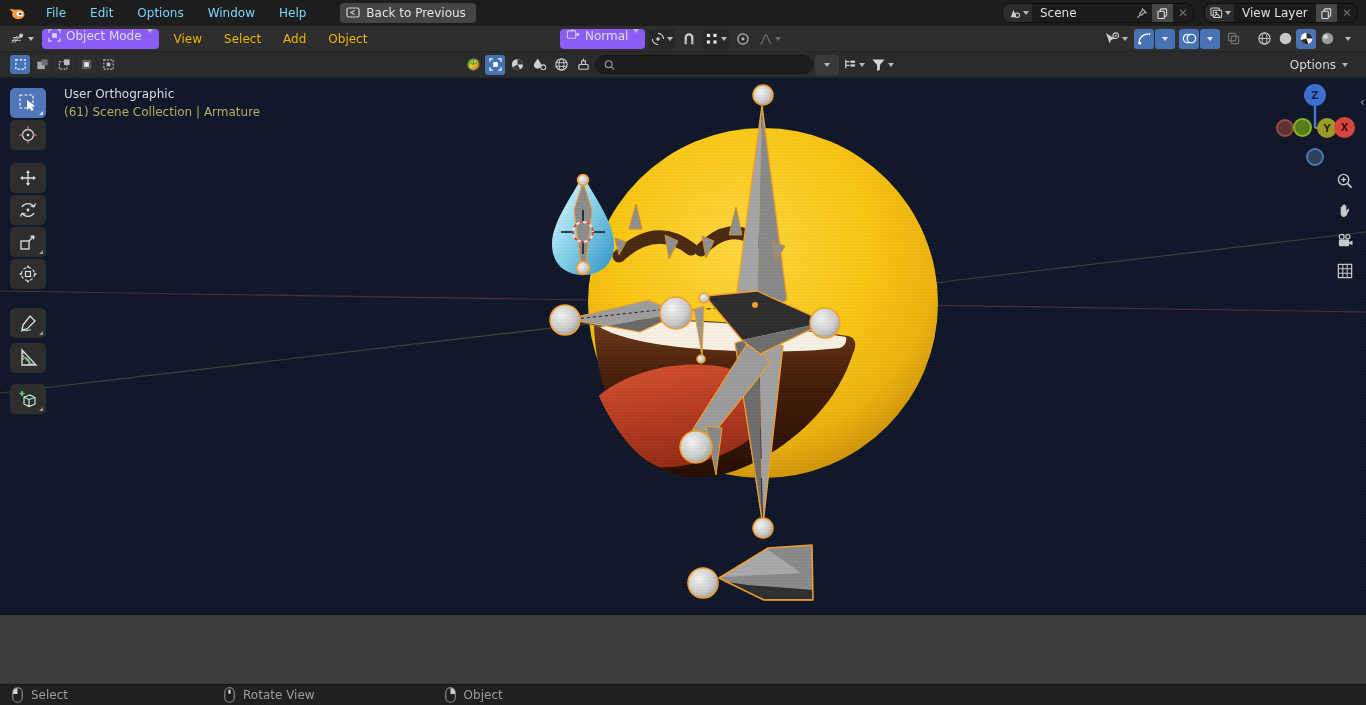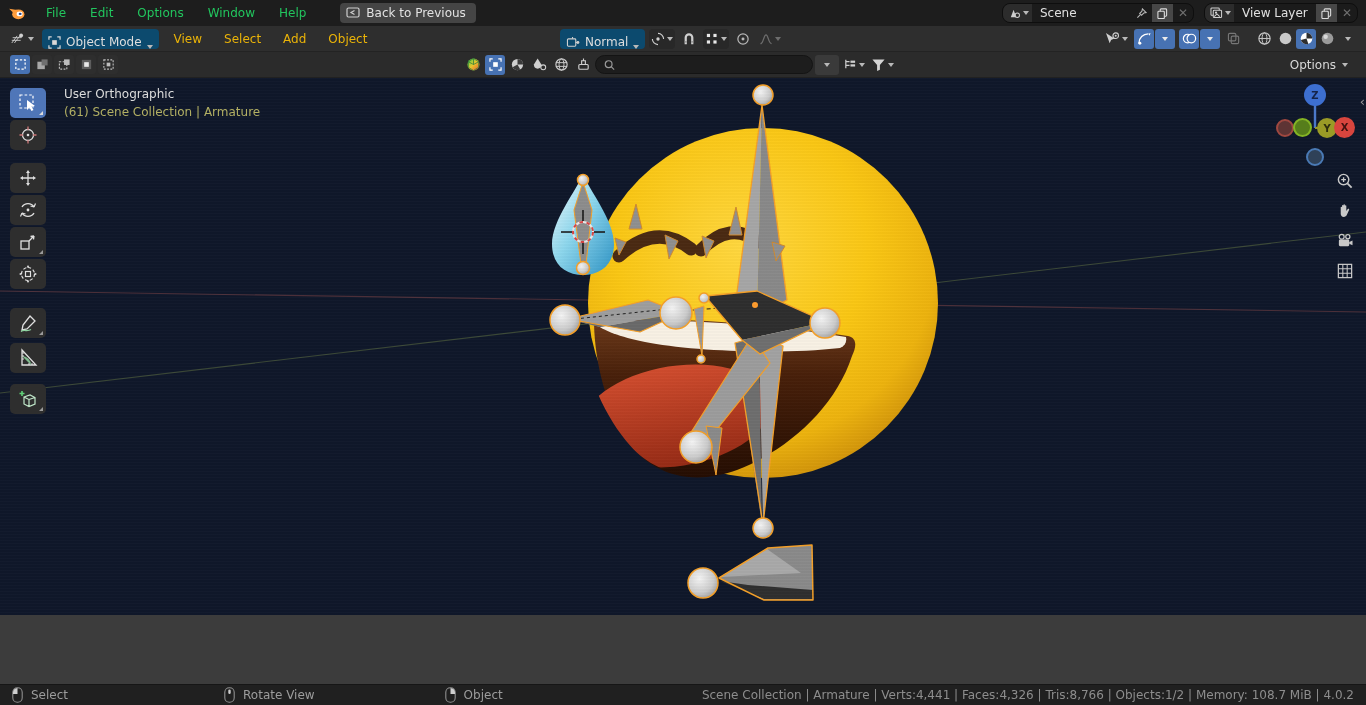--- a/index.html
+++ b/index.html
@@ -8,40 +8,40 @@
   #app {
     position:relative; width:1366px; height:705px; overflow:hidden;
     background:#3c3c3c; font-size:12px; color:#d6d6d6;
     -webkit-font-smoothing:antialiased;
   }
   
   .topbar {
     position:absolute; left:0; top:0; width:1366px; height:26px;
     background:#1d1d1d; display:flex; align-items:center; z-index:30;
   }
-  .menu-item { padding:8px 12px; height:26px; display:flex; align-items:center; color:#22c55e; cursor:default; }
+  .menu-item { padding:8px 12px; height:26px; display:flex; align-items:center; color:#7dd3fc; cursor:default; }
   .logo { width:34px; display:flex; justify-content:center; align-items:center; }
   .back-btn {
     margin-left:22px; height:20px; background:#454545; border-radius:4px;
     display:flex; align-items:center; gap:6px; padding:0 10px 0 6px; color:#e2e2e2;
   }
   .topbar-right { margin-left:auto; display:flex; gap:10px; padding-right:8px; }
   .id-widget { height:20px; background:#1b1b1b; border:1px solid #0e0e0e; border-radius:8px; display:flex; align-items:center; overflow:hidden; }
   .id-widget .icon-seg { background:#2c2c2c; height:100%; display:flex; align-items:center; padding:0 3px 0 5px; gap:2px; }
   .id-widget .txt { padding:0 8px; color:#e0e0e0; }
   .id-widget .mini-btn { height:100%; display:flex; align-items:center; padding:0 5px; color:#b5b5b5; }
   .id-widget .mini-btn.lit { background:#474747; color:#dcdcdc; }
   .id-widget .mini-btn.dim { color:#6f6f6f; }
   
   .vp-header {
     position:absolute; left:0; top:26px; width:1366px; height:26px;
     background:#2e2e2e; border-bottom:1px solid #232323; display:flex; align-items:center; z-index:29;
   }
   .hdr-left { display:flex; align-items:center; }
-  .dropdown-btn { height:20px; background:#0c4a6e; border-radius:4px; display:flex; align-items:flex-end; gap:5px; padding:0 6px; margin-left:6px; color:#dedede; }
+  .dropdown-btn { height:20px; background:#8b5cf6; border-radius:4px; display:flex; align-items:flex-start; gap:5px; padding:0 6px; margin-left:6px; color:#dedede; }
   .hdr-menu { padding:0 11px; color:#eab308; }
   .hdr-center { position:absolute; left:560px; display:flex; align-items:center; gap:4px; }
   .hdr-right { position:absolute; right:8px; display:flex; align-items:center; gap:4px; }
   .ibtn { height:20px; min-width:20px; display:flex; align-items:center; justify-content:center; border-radius:3px; color:#cfcfcf; gap:2px; padding:0 2px; }
   .ibtn.active { background:#4772b3; color:#fff; }
   .ibtn.dim { color:#6d6d6d; }
   .chev { width:0; height:0; border-left:3.5px solid transparent; border-right:3.5px solid transparent; border-top:4px solid #b9b9b9; display:inline-block; }
   .ibtn.active .chev { border-top-color:#eaeaea; }
   .grp { display:flex; align-items:center; background:#282828; border-radius:4px; padding:0 2px; height:20px; gap:2px; }
   
@@ -666,16 +666,15 @@
       </svg>
       <span>Rotate View</span>
     </div>
     <div class="hint" style="margin-left:130px;">
       <svg width="11" height="16" viewBox="0 0 11 16">
         <rect x="0.8" y="0.8" width="9.4" height="14.4" rx="4.5" fill="none" stroke="#8f8f8f" stroke-width="1.1"></rect>
         <path d="M5.5,1 L5.5,7 L10,7 L10,5.2 C10,3 8.2,1.2 5.5,1 Z" fill="#cfcfcf"></path>
       </svg>
       <span>Object</span>
     </div>
-    <div class="stats">Scene Collection | Armature | Verts:4,441 | Faces:4,326 | Tris:8,766 | Objects:1/2 | Memory: 108.7 MiB | 4.0.2</div>
   </div>
 
 </div>
 
 </body></html>

